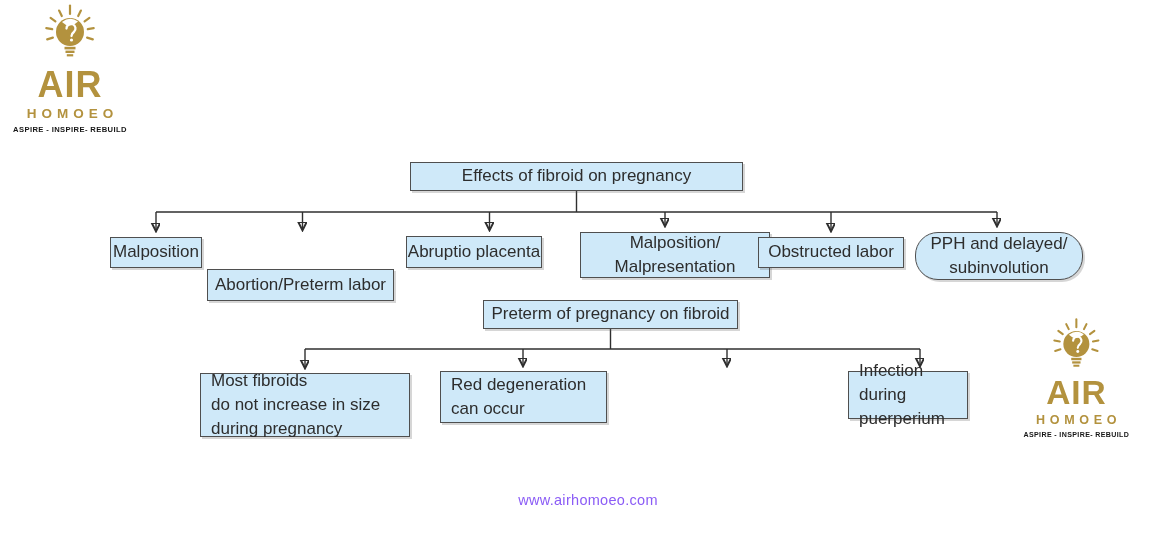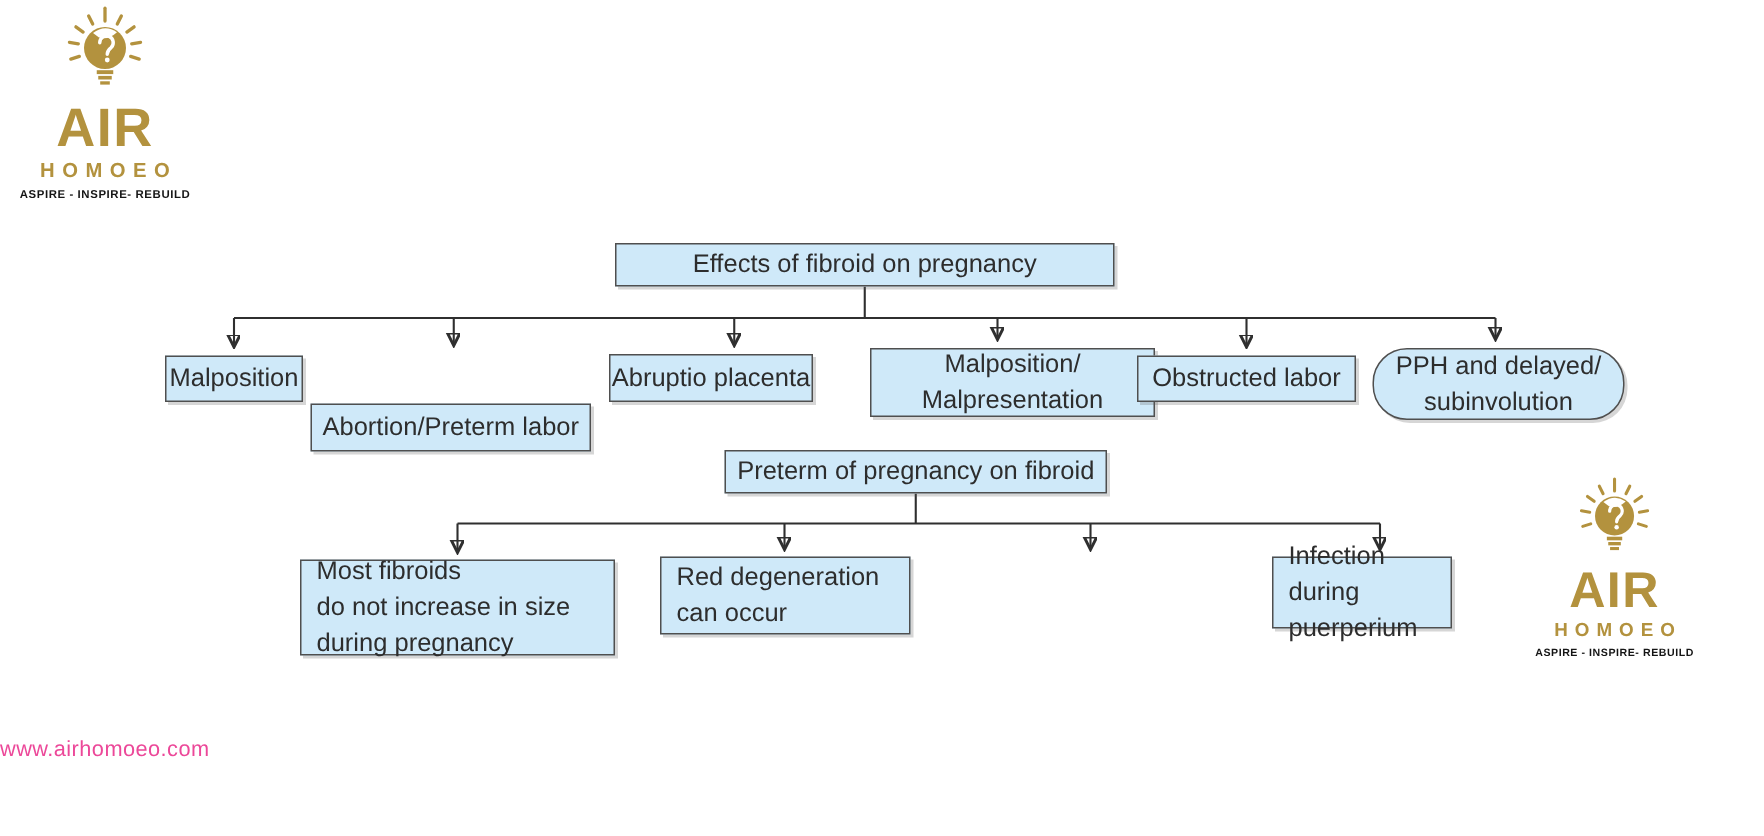--- a/index.html
+++ b/index.html
@@ -26,22 +26,22 @@
   #connectors{position:absolute;left:0;top:0;pointer-events:none;}
   #connectors path{stroke:#2f2f2f;stroke-width:1.4;fill:none;}
   
   .logo{position:absolute;display:flex;flex-direction:column;align-items:center;width:104px;}
   .logo-air{font-size:36px;font-weight:bold;letter-spacing:1px;line-height:1;color:#b3923e;margin-top:1px;}
   .logo-homoeo{font-size:13.5px;font-weight:bold;letter-spacing:5px;color:#b3923e;margin-top:3px;padding-left:5px;white-space:nowrap;}
   .logo-tagline{font-size:7.6px;font-weight:bold;letter-spacing:0.4px;color:#151515;margin-top:4px;white-space:nowrap;}
   .logo.small{transform:scale(0.93);transform-origin:top left;}
   
   .footer{
-    position:absolute;left:0;right:0;top:492px;text-align:left;
-    font-size:14.5px;color:#ec4899;letter-spacing:0.3px;
+    position:absolute;left:0;right:0;top:492px;text-align:center;
+    font-size:14.5px;color:#8b5cf6;letter-spacing:0.3px;
   }
 </style>
 </head>
 <body>
 
 <div id="canvas">
 
   <div class="logo" style="left:18px;top:4px;">
     <svg width="58" height="62" viewBox="-28 -28 56 62">
       <g stroke="#b3923e" stroke-width="2.2" stroke-linecap="round">

